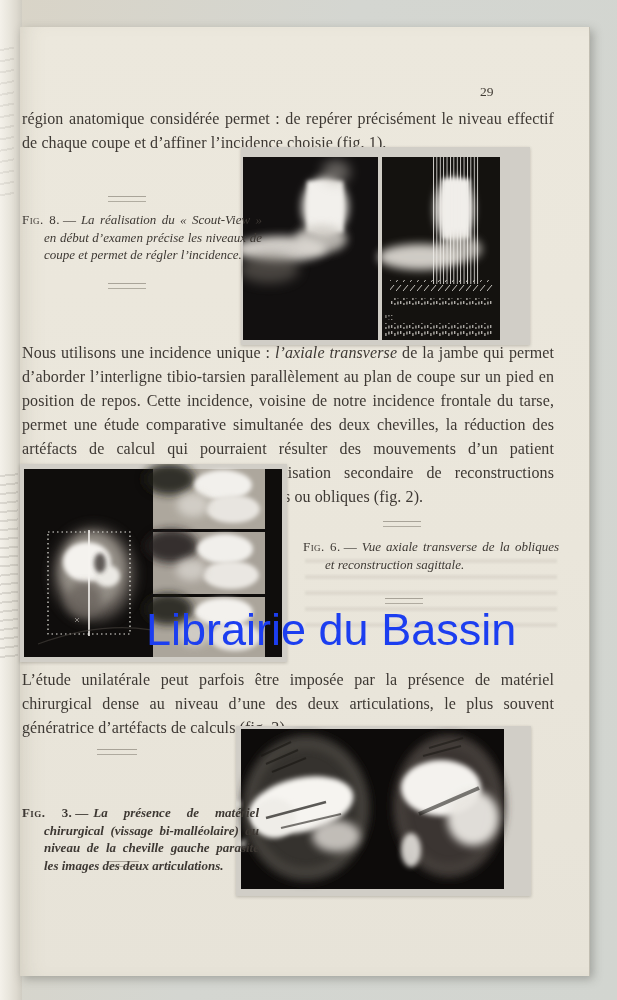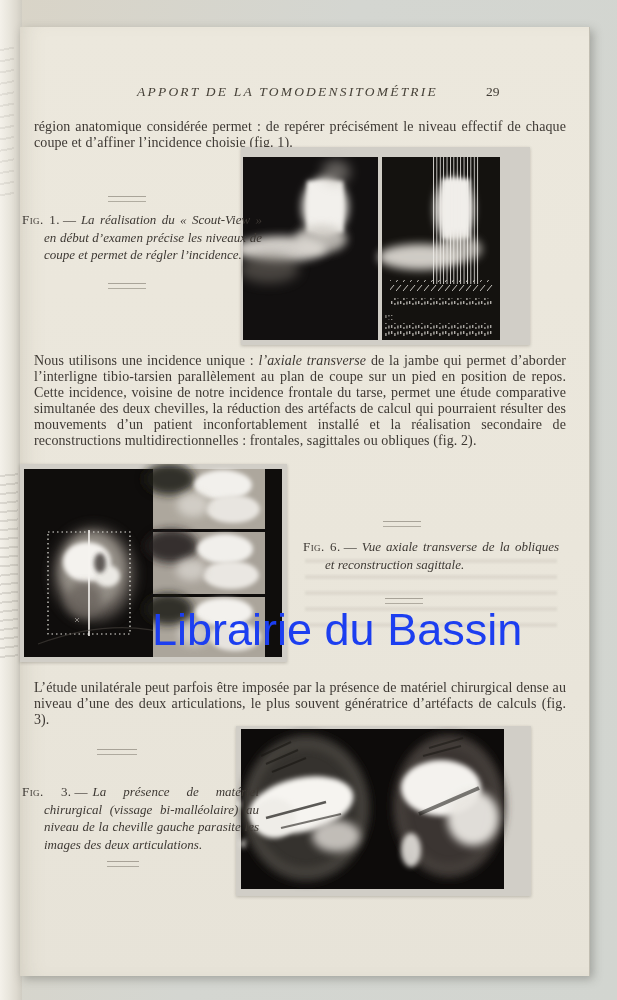--- a/index.html
+++ b/index.html
@@ -14,66 +14,65 @@
       background:repeating-linear-gradient(174deg,transparent 0 7px,rgba(95,90,82,.16) 7px 9px);}
   .stack-marks2{position:absolute;left:0;top:40px;width:14px;height:160px;
       background:repeating-linear-gradient(170deg,transparent 0 9px,rgba(95,90,82,.10) 9px 11px);}
   
   .page{position:absolute;left:20px;top:27px;width:569px;height:949px;
       background:linear-gradient(180deg,#ece8dd 0%,#eae6db 55%,#e7e3d8 100%);
       box-shadow:3px 3px 9px rgba(70,70,62,.35), inset 16px 0 26px -18px rgba(120,110,90,.28);
       border-right:1px solid #c2beb2;}
   .running-title{position:absolute;left:2px;top:57px;width:531px;text-align:center;
       font-style:italic;font-size:13.5px;letter-spacing:2.2px;color:#474239;}
-  .page-number{position:absolute;left:460px;top:57px;font-size:13.5px;color:#413c35;margin-left:6px;}
-  .body{position:absolute;margin:12px;text-align:justify;color:#3d3833;
-      font-size:14px;line-height:16px;letter-spacing:.1px;}
+  .page-number{position:absolute;left:460px;top:57px;font-size:13.5px;color:#413c35;}
+  .body{position:absolute;margin:0;text-align:justify;color:#3d3833;
+      font-size:16px;line-height:24px;letter-spacing:.1px;}
   .p1{left:2px;top:80px;width:532px;}
   .p2{left:2px;top:314px;width:532px;}
   .p3{left:2px;top:641px;width:532px;}
   .photo{position:absolute;background:#d1cec7;box-shadow:0 1px 3px rgba(80,75,66,.30);}
   .photo svg{position:absolute;left:0;top:0;}
   .fig1{left:221px;top:120px;width:289px;height:198px;}
   .fig2{left:0px;top:437px;width:267px;height:198px;}
   .fig3{left:216px;top:699px;width:295px;height:170px;}
   .caption{position:absolute;margin:0;font-style:italic;font-size:13px;line-height:17.5px;
       color:#3d3833;text-align:justify;padding-left:22px;text-indent:-22px;}
   .cap1{left:2px;top:184px;width:218px;}
   .cap2{left:283px;top:511px;width:234px;}
-  .cap3{left:2px;top:756px;width:215px;}
+  .cap3{left:2px;top:777px;width:215px;font-weight:bold;}
   .figlabel{font-style:normal;font-variant:small-caps;letter-spacing:.4px;}
   .figdash{font-style:normal;margin:0 5px 0 3px;}
   .dblrule{position:absolute;height:4px;
       border-top:1px solid rgba(105,99,88,.50);border-bottom:1px solid rgba(105,99,88,.45);}
   .r1a{left:88px;top:169px;width:38px;}
   .r1b{left:88px;top:256px;width:38px;}
   .r2a{left:363px;top:494px;width:38px;}
   .r2b{left:365px;top:571px;width:38px;}
   .r3a{left:77px;top:722px;width:40px;}
   .r3b{left:87px;top:834px;width:32px;}
   
   .bleed{position:absolute;left:285px;top:520px;width:252px;height:92px;
       background:repeating-linear-gradient(180deg,transparent 0 12px,rgba(120,112,100,.10) 12px 16px);
       filter:blur(1px);}
-  .watermark{position:absolute;left:132px;top:578px;z-index:6;
+  .watermark{position:absolute;left:126px;top:578px;z-index:6;
       font-family:"Liberation Sans","DejaVu Sans",sans-serif;
       font-size:45px;line-height:50px;letter-spacing:0;}
 </style>
 </head>
 <body>
 
 <div class="scene">
   <div class="page-stack">
     <div class="stack-marks"></div>
     <div class="stack-marks2"></div>
   </div>
 
   <div class="page">
 
-    <div class="running-title">APPORT DE LA TOMODENSITOMÉTRIE</div>
     <div class="page-number">29</div>
 
     <p class="body p1">région anatomique considérée permet : de repérer précisément le niveau effectif de chaque coupe et d’affiner l’incidence choisie (fig. 1).</p>
 
     <div class="photo fig1">
       <svg width="289" height="198" viewBox="0 0 289 198">
         <defs>
           <filter id="f1a" x="-50%" y="-50%" width="200%" height="200%">
               <feGaussianBlur stdDeviation="2"></feGaussianBlur>
             </filter>
@@ -119,21 +118,21 @@
             <rect x="2" y="158" width="9" height="5" fill="url(#p-num)" opacity=".6"></rect>
             <rect x="2" y="166" width="108" height="6" fill="url(#p-num)" opacity=".75"></rect>
             <rect x="2" y="174" width="108" height="6" fill="url(#p-num)" opacity=".8"></rect>
           </g>
         </g>
       </svg>
     </div>
 
     <div class="dblrule r1a"></div>
     <p class="caption cap1">
-      <span class="figlabel">Fig. 1.</span><span class="figdash">—</span><span>La réalisation du « Scout-View » en début d’examen précise les niveaux de coupe et permet de régler l’incidence.</span>
+      <span class="figlabel">Fig. 8.</span><span class="figdash">—</span><span>La réalisation du « Scout-View » en début d’examen précise les niveaux de coupe et permet de régler l’incidence.</span>
     </p>
     <div class="dblrule r1b"></div>
 
     <p class="body p2"><span>Nous utilisons une incidence unique : </span><i>l’axiale transverse</i><span> de la jambe qui permet d’aborder l’interligne tibio-tarsien parallèlement au plan de coupe sur un pied en position de repos. Cette incidence, voisine de notre incidence frontale du tarse, permet une étude comparative simultanée des deux chevilles, la réduction des artéfacts de calcul qui pourraient résulter des mouvements d’un patient inconfortablement installé et la réalisation secondaire de reconstructions multidirectionnelles : frontales, sagittales ou obliques (fig. 2).</span></p>
 
     <div class="photo fig2">
       <svg width="267" height="198" viewBox="0 0 267 198">
         <defs>
           <filter id="f2a" x="-50%" y="-50%" width="200%" height="200%">
               <feGaussianBlur stdDeviation="2.2"></feGaussianBlur>

